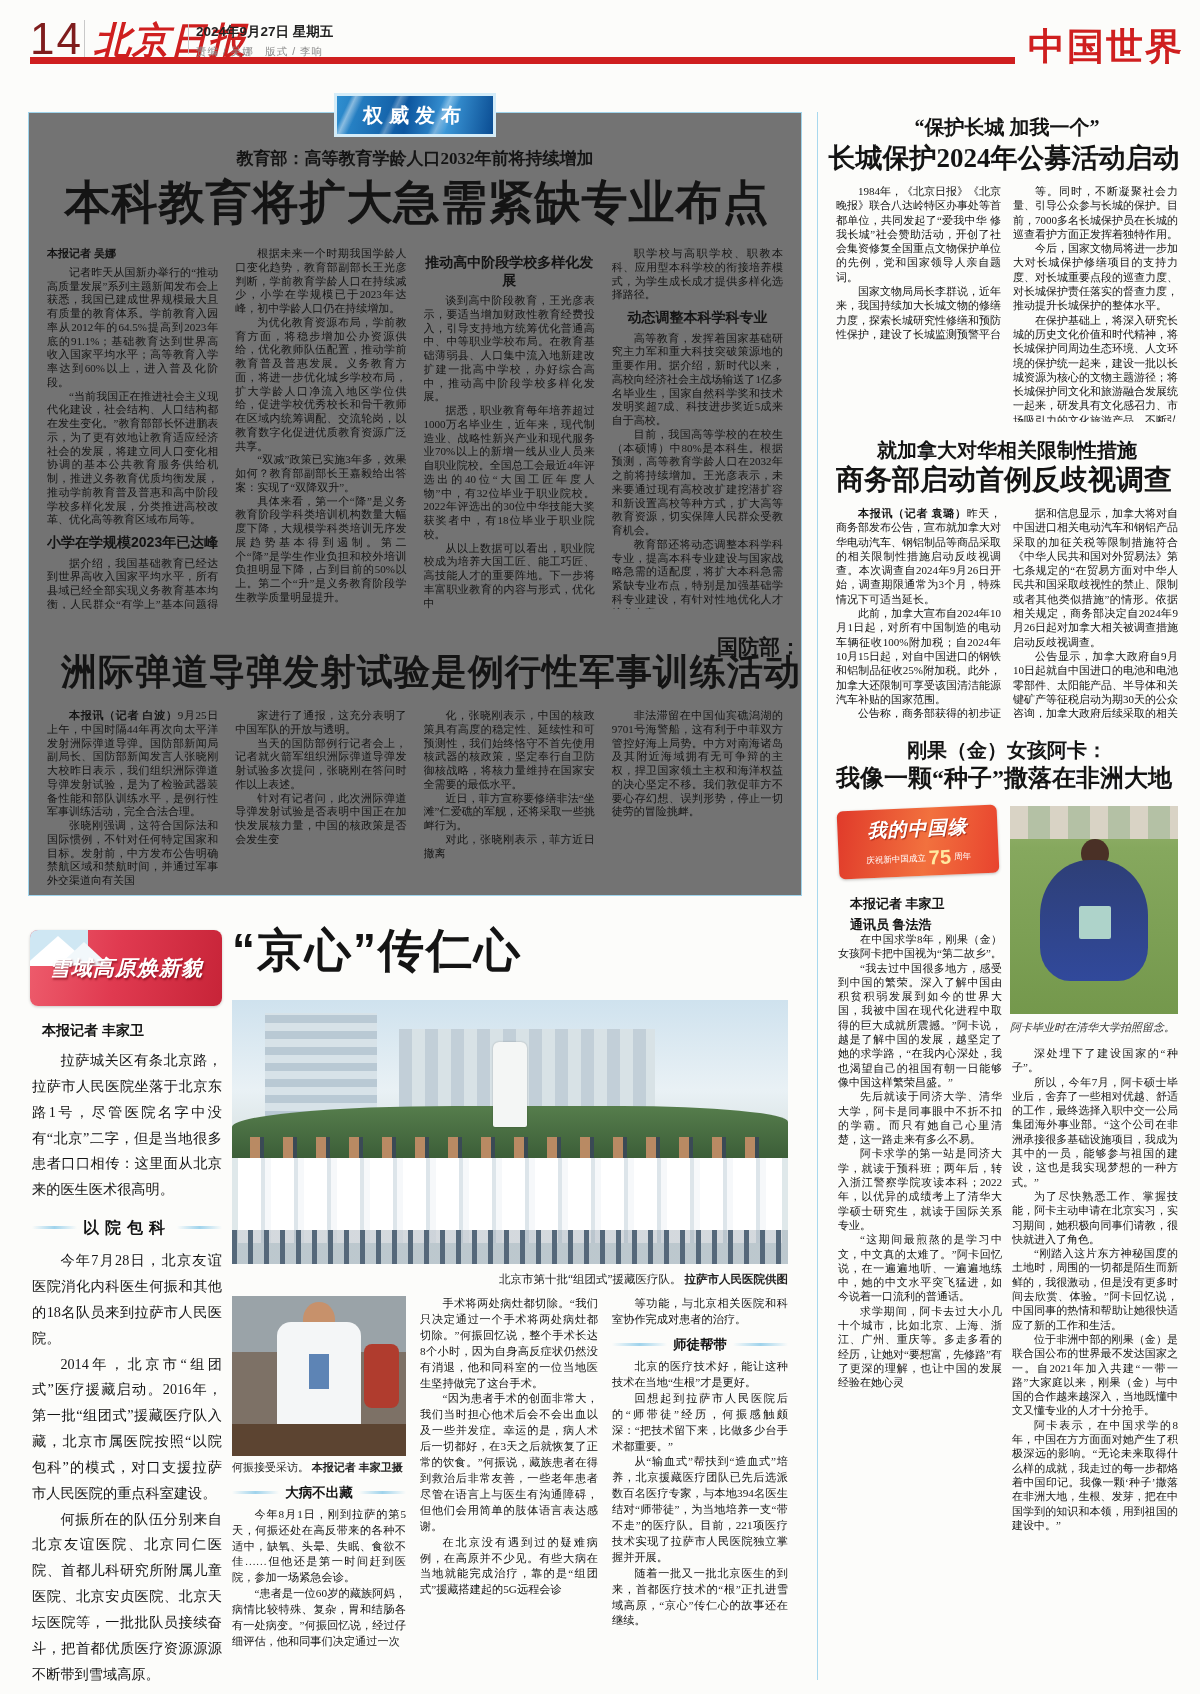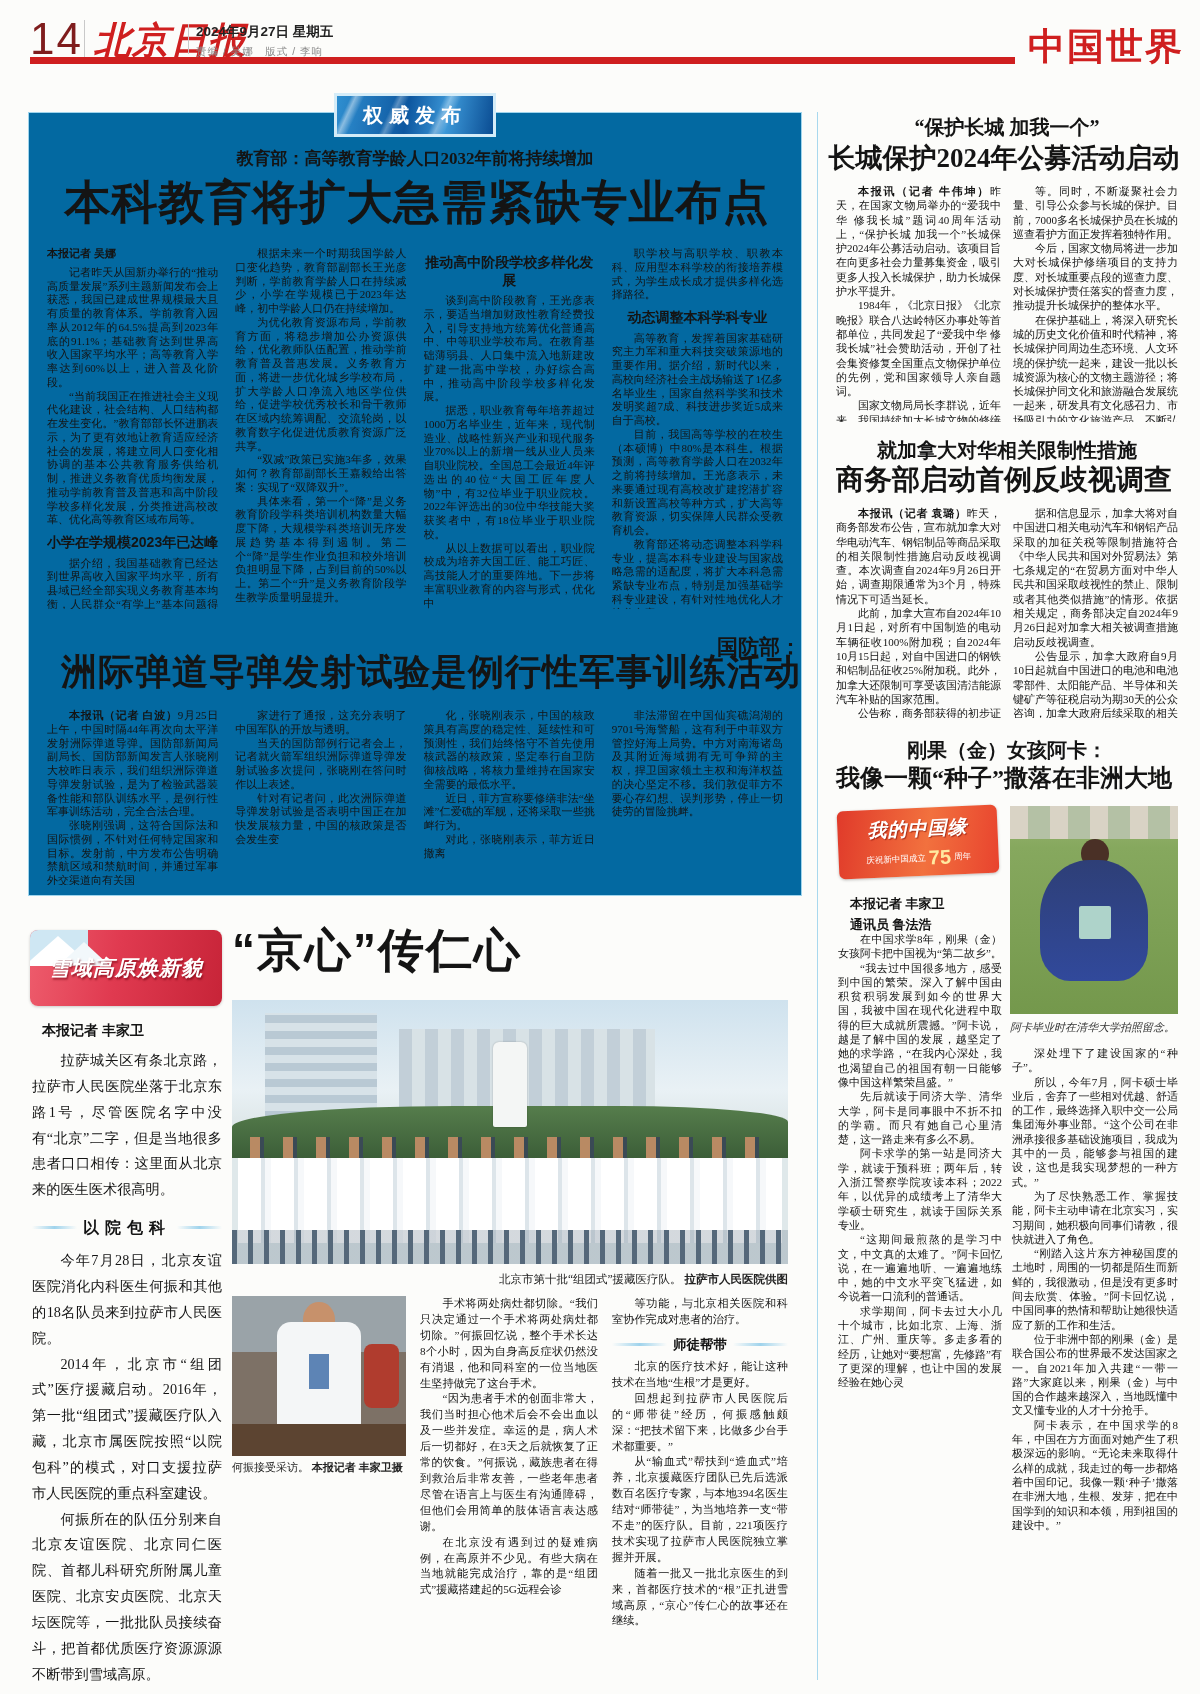--- a/index.html
+++ b/index.html
@@ -22,21 +22,21 @@
   .by{margin:0 0 5px 0;text-indent:0;font-weight:bold;font-family:"Liberation Sans",sans-serif;}
   .sub{font-family:"Liberation Sans",sans-serif;font-weight:bold;text-align:center;
        font-size:13.5px;margin:7px 0 5px;}
   .deco .sub{display:flex;align-items:center;gap:6px;}
   .deco .sub::before,.deco .sub::after{content:"";flex:1;height:3px;
        background:linear-gradient(90deg,rgba(150,205,235,0),#9fd3ec 50%,rgba(150,205,235,0));}
   .cols{display:flex;gap:17px;overflow:hidden;font-size:11px;line-height:1.25;}
   .cols>div{flex:1;overflow:hidden;}
   
   .leftbox{position:absolute;left:28px;top:112px;width:772px;height:782px;
-           border:1px solid #9fd4ec;background:#0369a1;}
+           border:1px solid #9fd4ec;background:#737373;}
   .badge{position:absolute;left:50%;top:-20px;transform:translateX(-50%);width:156px;height:38px;
          background:linear-gradient(100deg,#2f8fd0 0%,#0d57a0 45%,#3c98d8 70%,#0a4c92 100%);
          border:3px solid #d4ecf8;display:flex;align-items:center;justify-content:center;overflow:hidden;}
   .badge span{color:#fff;font-family:"Liberation Sans",sans-serif;font-weight:bold;font-size:20px;
          letter-spacing:6px;position:relative;z-index:2;}
   .badge::after{content:"";position:absolute;inset:0;
          background:linear-gradient(115deg,transparent 8%,rgba(255,255,255,.45) 11%,transparent 16%,
                     transparent 34%,rgba(255,255,255,.3) 37%,transparent 42%,
                     transparent 62%,rgba(255,255,255,.35) 66%,transparent 72%);}
   .edu-kicker{position:absolute;left:0;right:0;top:34px;text-align:center;
@@ -201,21 +201,20 @@
         </div>
     </div>
   </section>
 
   <div class="vrule"></div>
 
   <div class="r-kicker" style="top:114px;">“保护长城 加我一个”</div>
   <div class="r-headline" style="top:140px;font-size:27px;">长城保护2024年公募活动启动</div>
   <div class="r-cols" style="top:184px;height:238px;">
     <div>
-        <p class="p"><b>本报讯（记者 牛伟坤）</b>昨天，在国家文物局举办的“爱我中华 修我长城”题词40周年活动上，“保护长城 加我一个”长城保护2024年公募活动启动。该项目旨在向更多社会力量募集资金，吸引更多人投入长城保护，助力长城保护水平提升。</p>
         <p class="p">1984年，《北京日报》《北京晚报》联合八达岭特区办事处等首都单位，共同发起了“爱我中华 修我长城”社会赞助活动，开创了社会集资修复全国重点文物保护单位的先例，党和国家领导人亲自题词。</p>
         <p class="p">国家文物局局长李群说，近年来，我国持续加大长城文物的修缮力度，探索长城研究性修缮和预防性保护，建设了长城监测预警平台</p>
       </div>
     <div>
         <p class="p">等。同时，不断凝聚社会力量、引导公众参与长城的保护。目前，7000多名长城保护员在长城的巡查看护方面正发挥着独特作用。</p>
         <p class="p">今后，国家文物局将进一步加大对长城保护修缮项目的支持力度、对长城重要点段的巡查力度、对长城保护责任落实的督查力度，推动提升长城保护的整体水平。</p>
         <p class="p">在保护基础上，将深入研究长城的历史文化价值和时代精神，将长城保护同周边生态环境、人文环境的保护统一起来，建设一批以长城资源为核心的文物主题游径；将长城保护同文化和旅游融合发展统一起来，研发具有文化感召力、市场吸引力的文化旅游产品，不断弘扬长城文化，讲好长城故事。</p>
       </div>
   </div>
 
@@ -314,20 +313,27 @@
       <div class="pp-chair"></div>
       <div class="pp-head"></div>
       <div class="pp-person"></div>
       <div class="pp-shirt"></div>
       <div class="pp-desk"></div>
     </div>
     <p class="jx-pcaption">
       <span>何振接受采访。</span>
       <b>本报记者 丰家卫摄</b>
     </p>
+    <div>
+        <div class="sub">
+          <span>大病不出藏</span>
+        </div>
+        <p class="p">今年8月1日，刚到拉萨的第5天，何振还处在高反带来的各种不适中，缺氧、头晕、失眠、食欲不佳……但他还是第一时间赶到医院，参加一场紧急会诊。</p>
+        <p class="p">“患者是一位60岁的藏族阿妈，病情比较特殊、复杂，胃和结肠各有一处病变。”何振回忆说，经过仔细评估，他和同事们决定通过一次</p>
+      </div>
   </div>
   <div class="jx-col deco" style="left:420px;width:178px;height:398px;">
       <p class="p">手术将两处病灶都切除。“我们只决定通过一个手术将两处病灶都切除。”何振回忆说，整个手术长达8个小时，因为自身高反症状仍然没有消退，他和同科室的一位当地医生坚持做完了这台手术。</p>
       <p class="p">“因为患者手术的创面非常大，我们当时担心他术后会不会出血以及一些并发症。幸运的是，病人术后一切都好，在3天之后就恢复了正常的饮食。”何振说，藏族患者在得到救治后非常友善，一些老年患者尽管在语言上与医生有沟通障碍，但他们会用简单的肢体语言表达感谢。</p>
       <p class="p">在北京没有遇到过的疑难病例，在高原并不少见。有些大病在当地就能完成治疗，靠的是“组团式”援藏搭建起的5G远程会诊</p>
     </div>
   <div class="jx-col deco" style="left:612px;width:176px;height:398px;">
       <p class="p">等功能，与北京相关医院和科室协作完成对患者的治疗。</p>
       <div class="sub">
         <span>师徒帮带</span>

